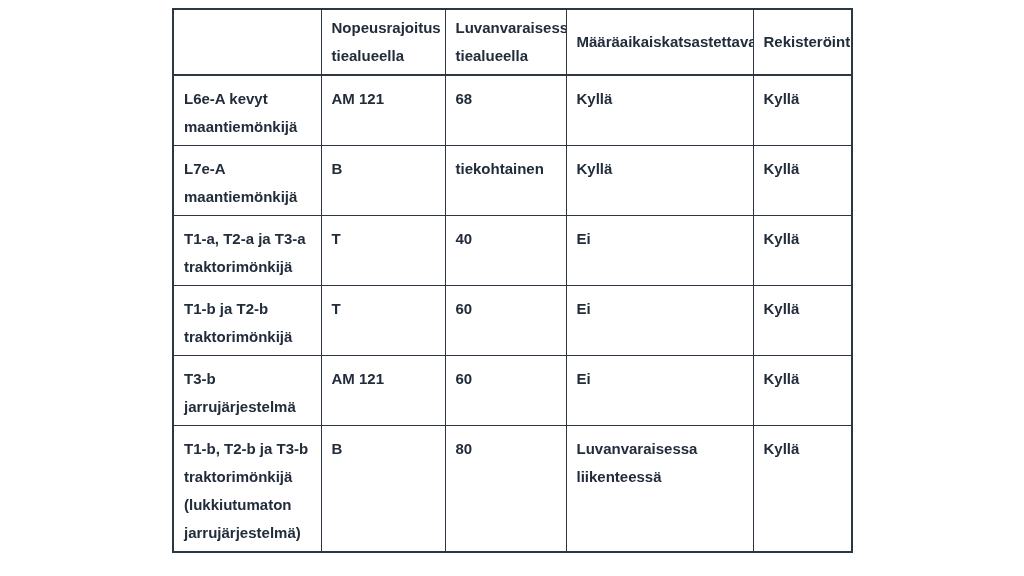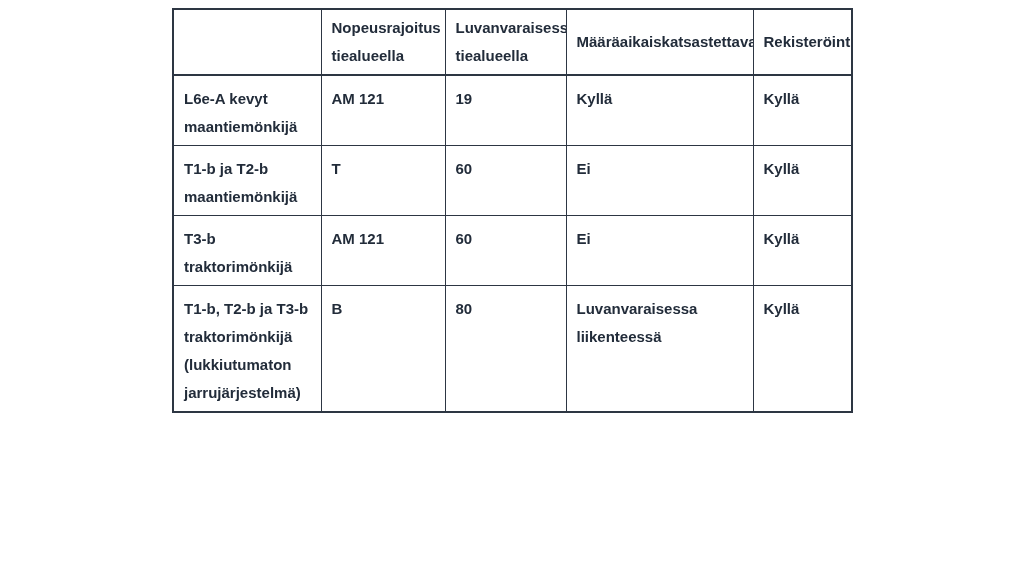--- a/index.html
+++ b/index.html
@@ -78,35 +78,51 @@
 tiealueella</th>
           <th>Määräaikaiskatsastettava</th>
           <th>Rekisteröinti</th>
         </tr>
       </thead>
       <tbody>
         <tr class="r-std">
           <td class="rowhead">L6e-A kevyt
 maantiemönkijä</td>
           <td>AM 121</td>
-          <td>19</td>
+          <td>68</td>
           <td>Kyllä</td>
           <td>Kyllä</td>
         </tr>
         <tr class="r-std">
+          <td class="rowhead">L7e-A
+maantiemönkijä</td>
+          <td>B</td>
+          <td>tiekohtainen</td>
+          <td>Kyllä</td>
+          <td>Kyllä</td>
+        </tr>
+        <tr class="r-std">
+          <td class="rowhead">T1-a, T2-a ja T3-a
+traktorimönkijä</td>
+          <td>T</td>
+          <td>40</td>
+          <td>Ei</td>
+          <td>Kyllä</td>
+        </tr>
+        <tr class="r-std">
           <td class="rowhead">T1-b ja T2-b
-maantiemönkijä</td>
+traktorimönkijä</td>
           <td>T</td>
           <td>60</td>
           <td>Ei</td>
           <td>Kyllä</td>
         </tr>
         <tr class="r-std">
           <td class="rowhead">T3-b
-traktorimönkijä</td>
+jarrujärjestelmä</td>
           <td>AM 121</td>
           <td>60</td>
           <td>Ei</td>
           <td>Kyllä</td>
         </tr>
         <tr class="r-tall">
           <td class="rowhead">T1-b, T2-b ja T3-b
 traktorimönkijä
 (lukkiutumaton
 jarrujärjestelmä)</td>

